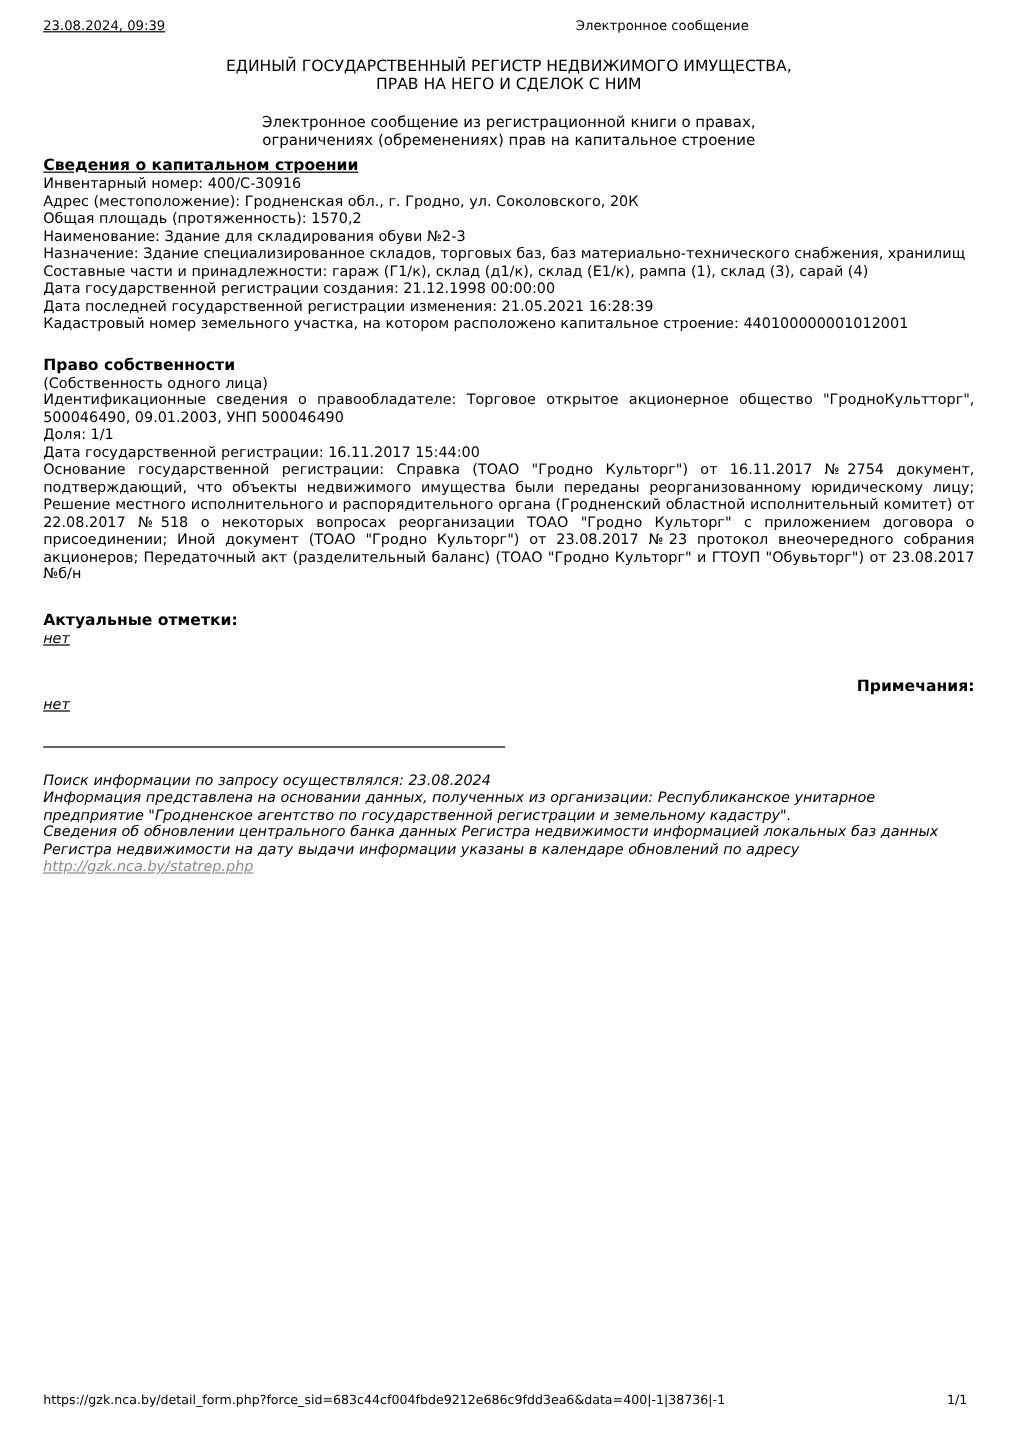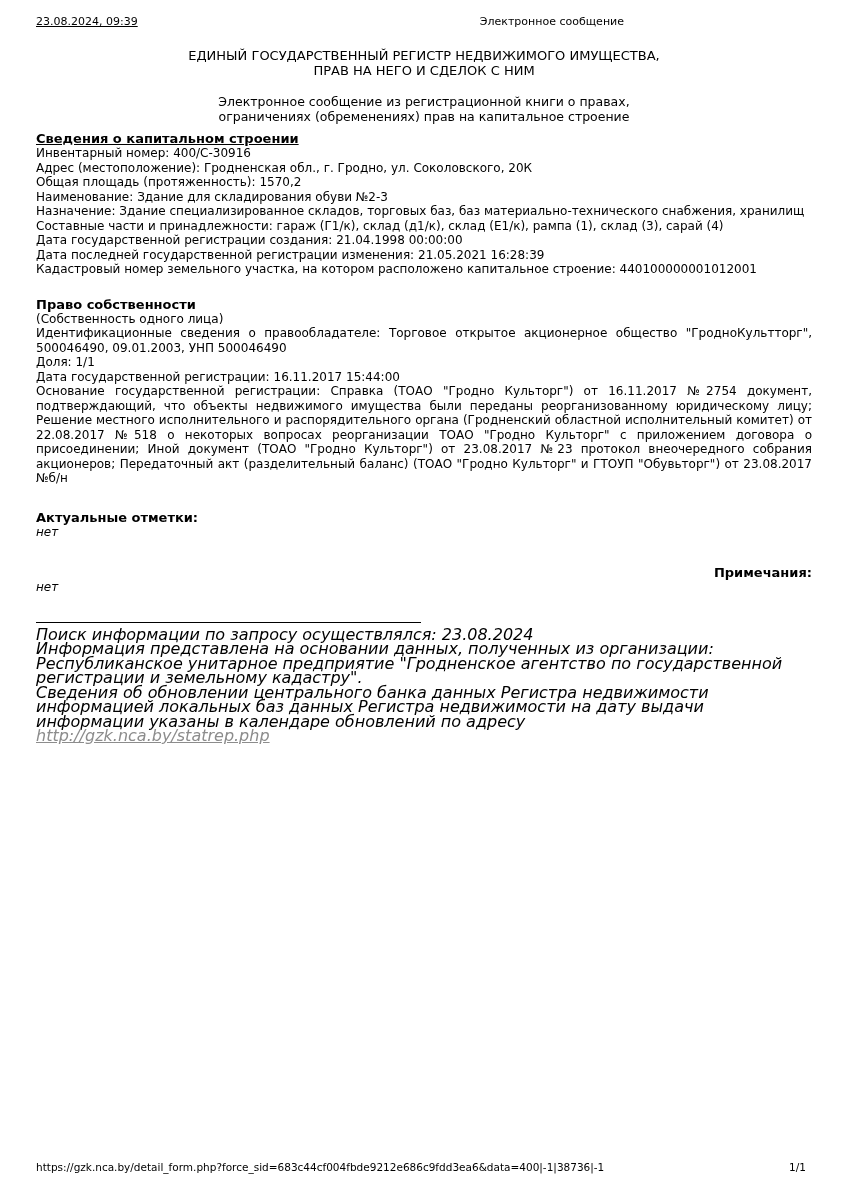--- a/index.html
+++ b/index.html
@@ -48,29 +48,29 @@
   .sec-heading.underlined { text-decoration: underline; }
   .building-heading { margin-top: 7px; }
   .ownership-heading { margin-top: 20px; }
   .marks-heading { margin-top: 24px; }
   .notes-heading { margin-top: 26px; text-align: right; }
   .field, .plain-line {
     font-size: 12px; line-height: 14.5px;
   }
   .field .val { }
   .justify { text-align: justify; }
-  .italic { font-style: italic; }
+  .italic { font-style: italic; text-decoration: underline; }
   .separator {
     margin-top: 27px;
     width: 385px; height: 0;
     border-top: 1px solid #000000;
   }
   .info-footer {
-    margin-top: 5px;
-    font-size: 16px; line-height: 14.5px;
+    margin-top: 20px;
+    font-size: 12px; line-height: 14.5px;
     font-style: italic;
   }
   .doc-link {
     color: #8c8c8c; text-decoration: underline; cursor: pointer;
     font-style: italic;
   }
 </style>
 </head>
 <body>
 
@@ -112,21 +112,21 @@
     <div class="field">
       <span class="lbl">Назначение:</span>
       <span class="val">Здание специализированное складов, торговых баз, баз материально-технического снабжения, хранилищ</span>
     </div>
     <div class="field">
       <span class="lbl">Составные части и принадлежности:</span>
       <span class="val">гараж (Г1/к), склад (д1/к), склад (Е1/к), рампа (1), склад (3), сарай (4)</span>
     </div>
     <div class="field">
       <span class="lbl">Дата государственной регистрации создания:</span>
-      <span class="val">21.04.1998 00:00:00</span>
+      <span class="val">21.12.1998 00:00:00</span>
     </div>
     <div class="field">
       <span class="lbl">Дата последней государственной регистрации изменения:</span>
       <span class="val">21.05.2021 16:28:39</span>
     </div>
     <div class="field">
       <span class="lbl">Кадастровый номер земельного участка, на котором расположено капитальное строение:</span>
       <span class="val">440100000001012001</span>
     </div>
 

